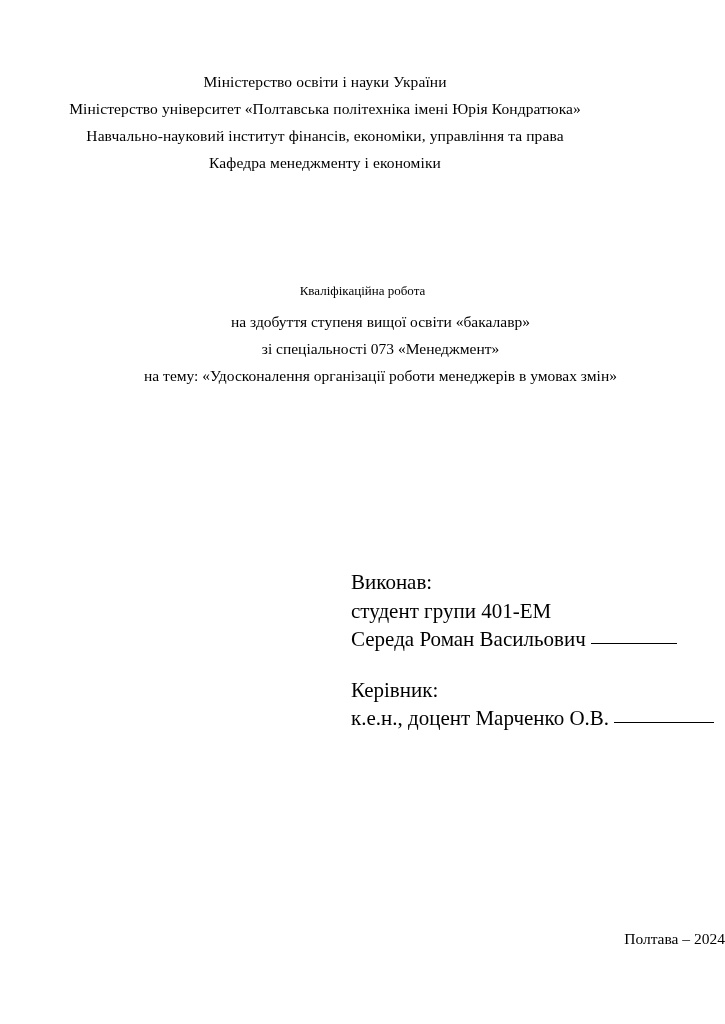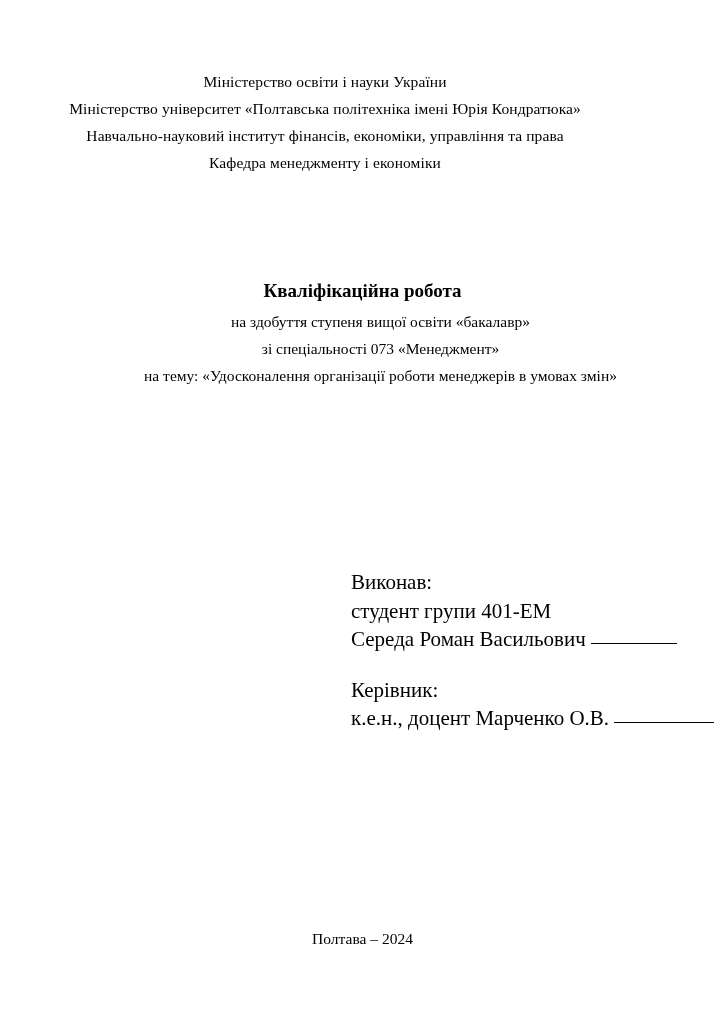--- a/index.html
+++ b/index.html
@@ -35,22 +35,22 @@
 
   
   .title-block {
     position: absolute;
     top: 277px;
     left: 0;
     width: 725px;
     text-align: center;
   }
   .title-main {
-    font-size: 19px;
-    font-weight: bold;
+    font-size: 13px;
+    font-weight: normal;
     line-height: 28px;
   }
   .title-line {
     font-size: 15.5px;
     line-height: 27px;
     margin-left: 36px;
   }
   .title-spacer {
     height: 3px;
   }
@@ -81,21 +81,21 @@
   .rule.long {
     width: 100px;
   }
 
   
   .footer-block {
     position: absolute;
     top: 928px;
     left: 0;
     width: 725px;
-    text-align: center;
+    text-align: right;
   }
   .footer-line {
     font-size: 15.5px;
     line-height: 22px;
   }
 </style>
 </head>
 <body>
 
 <div class="page">

